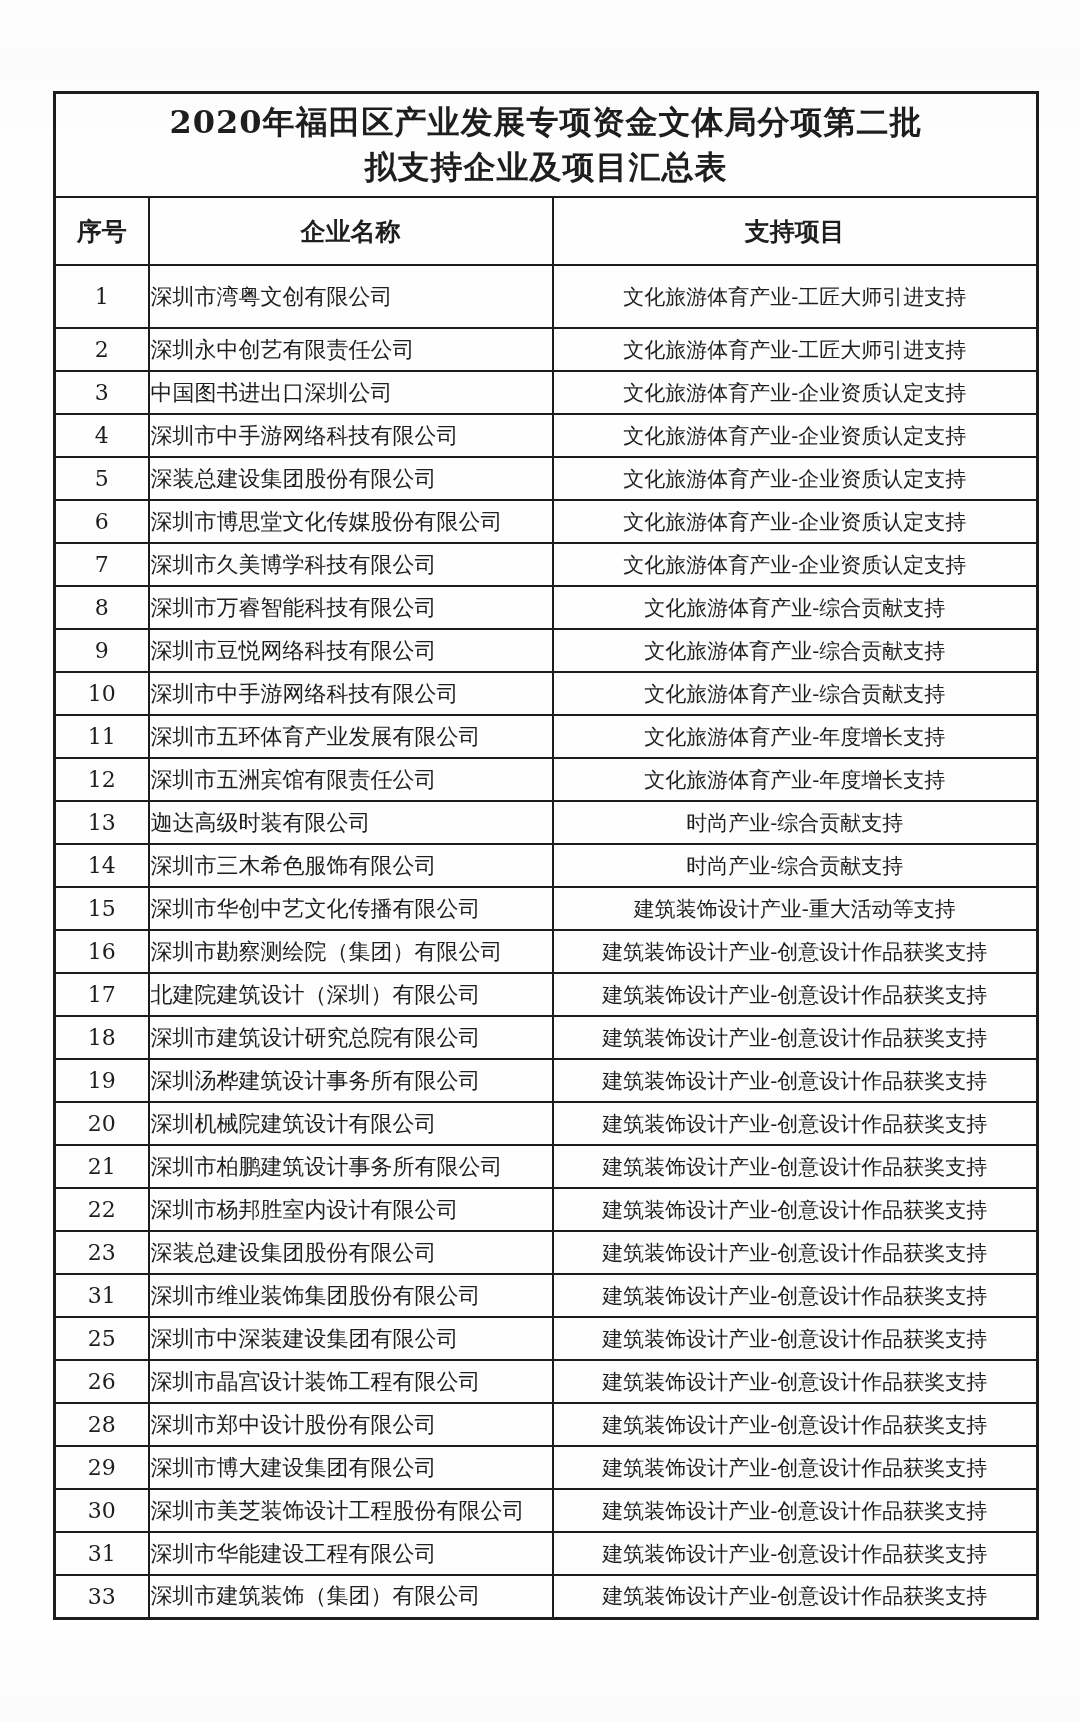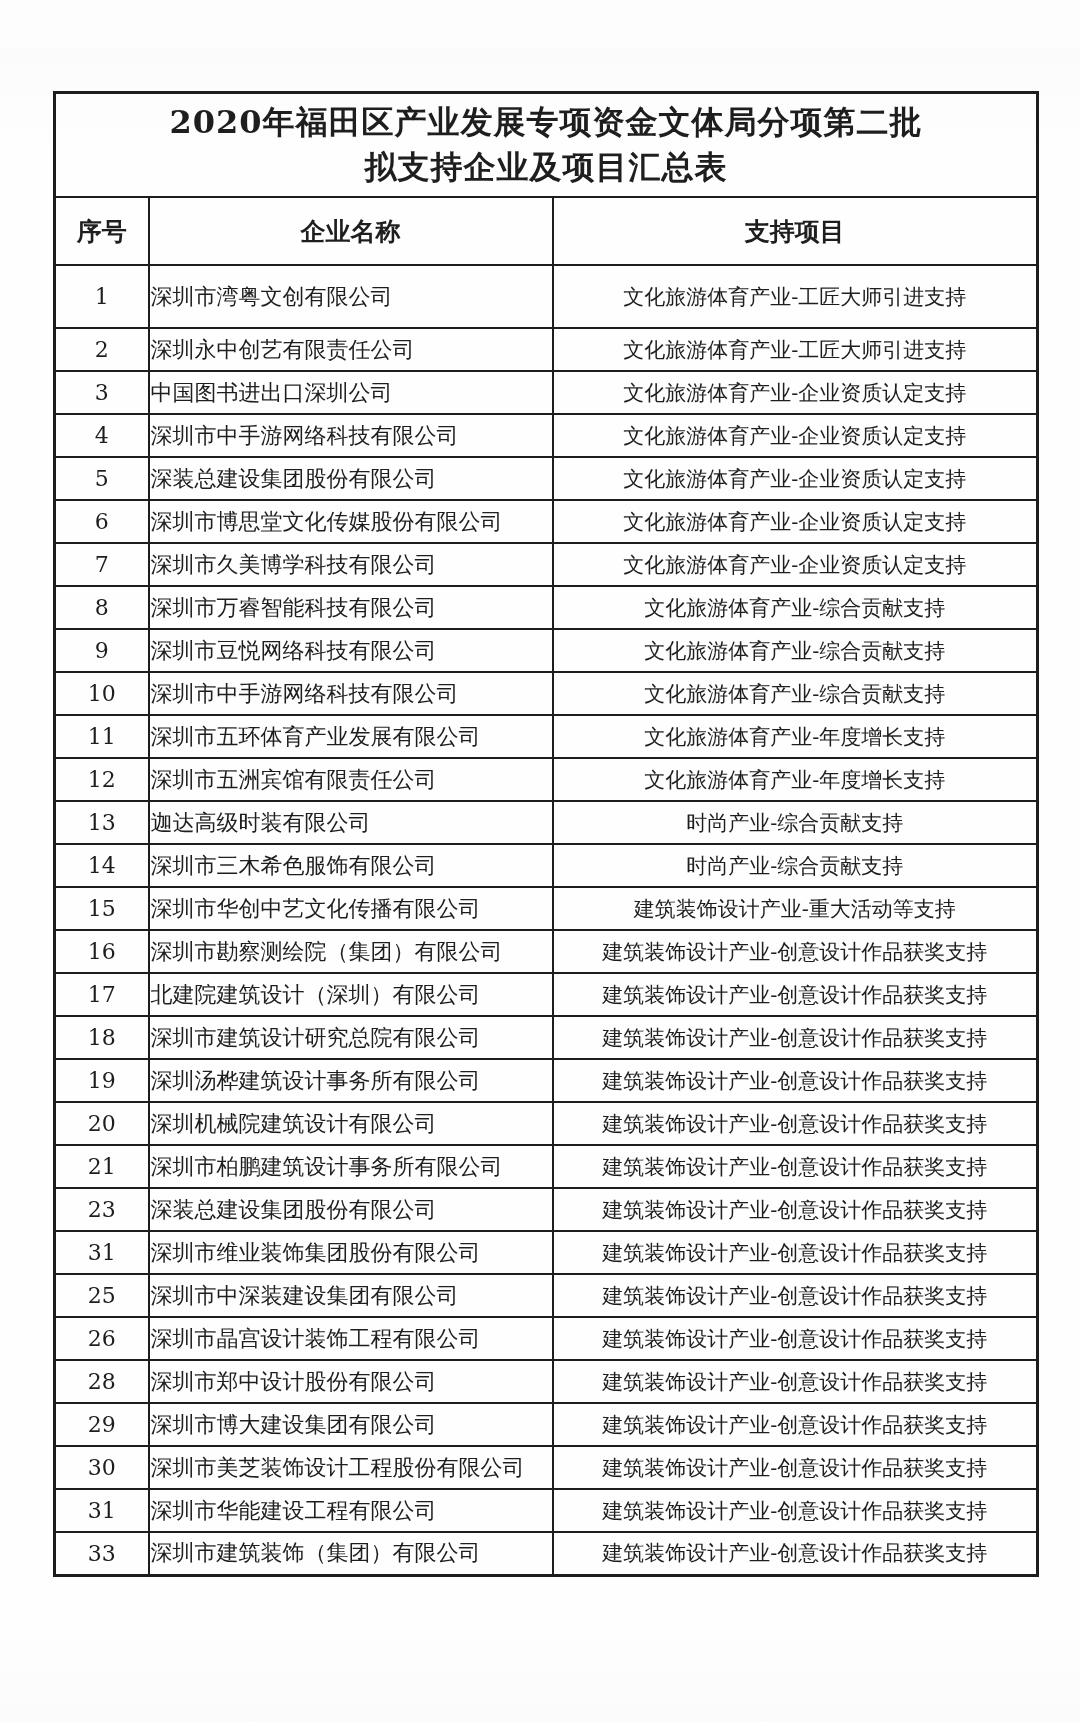--- a/index.html
+++ b/index.html
@@ -206,20 +206,25 @@
           <td class="c-no">20</td>
           <td class="c-company">深圳机械院建筑设计有限公司</td>
           <td class="c-project">建筑装饰设计产业-创意设计作品获奖支持</td>
         </tr>
         <tr>
           <td class="c-no">21</td>
           <td class="c-company">深圳市柏鹏建筑设计事务所有限公司</td>
           <td class="c-project">建筑装饰设计产业-创意设计作品获奖支持</td>
         </tr>
         <tr>
+          <td class="c-no">22</td>
+          <td class="c-company">深圳市杨邦胜室内设计有限公司</td>
+          <td class="c-project">建筑装饰设计产业-创意设计作品获奖支持</td>
+        </tr>
+        <tr>
           <td class="c-no">23</td>
           <td class="c-company">深装总建设集团股份有限公司</td>
           <td class="c-project">建筑装饰设计产业-创意设计作品获奖支持</td>
         </tr>
         <tr>
           <td class="c-no">31</td>
           <td class="c-company">深圳市维业装饰集团股份有限公司</td>
           <td class="c-project">建筑装饰设计产业-创意设计作品获奖支持</td>
         </tr>
         <tr>

